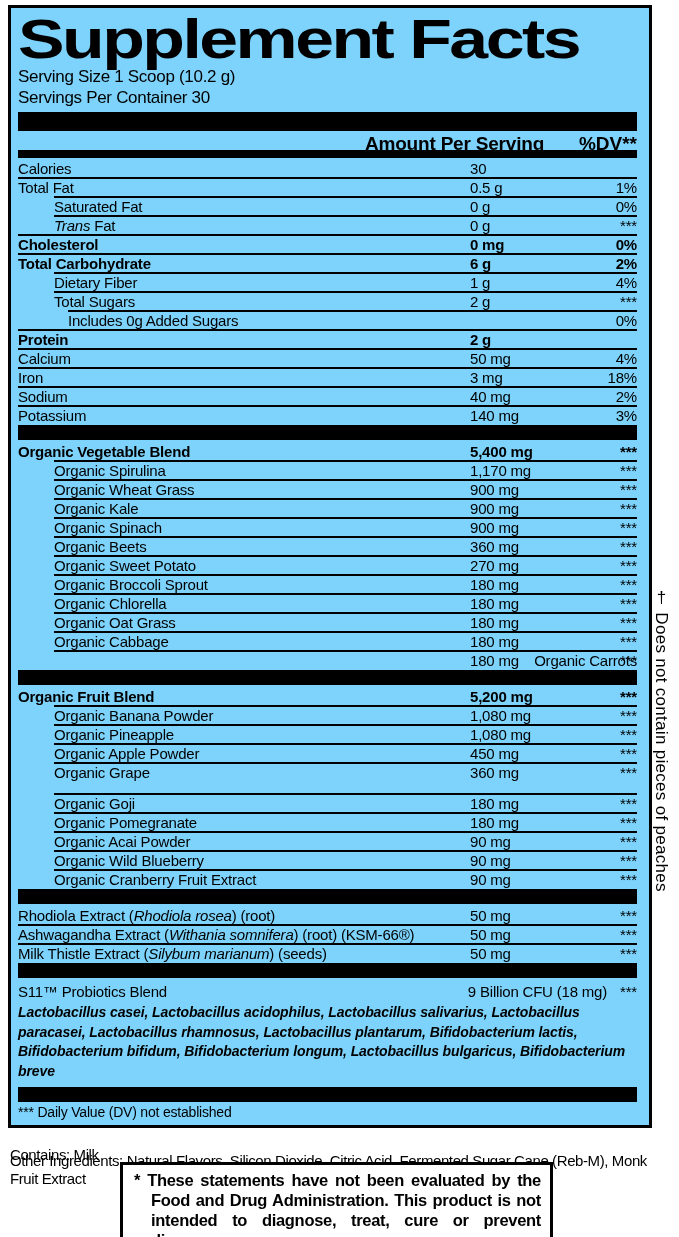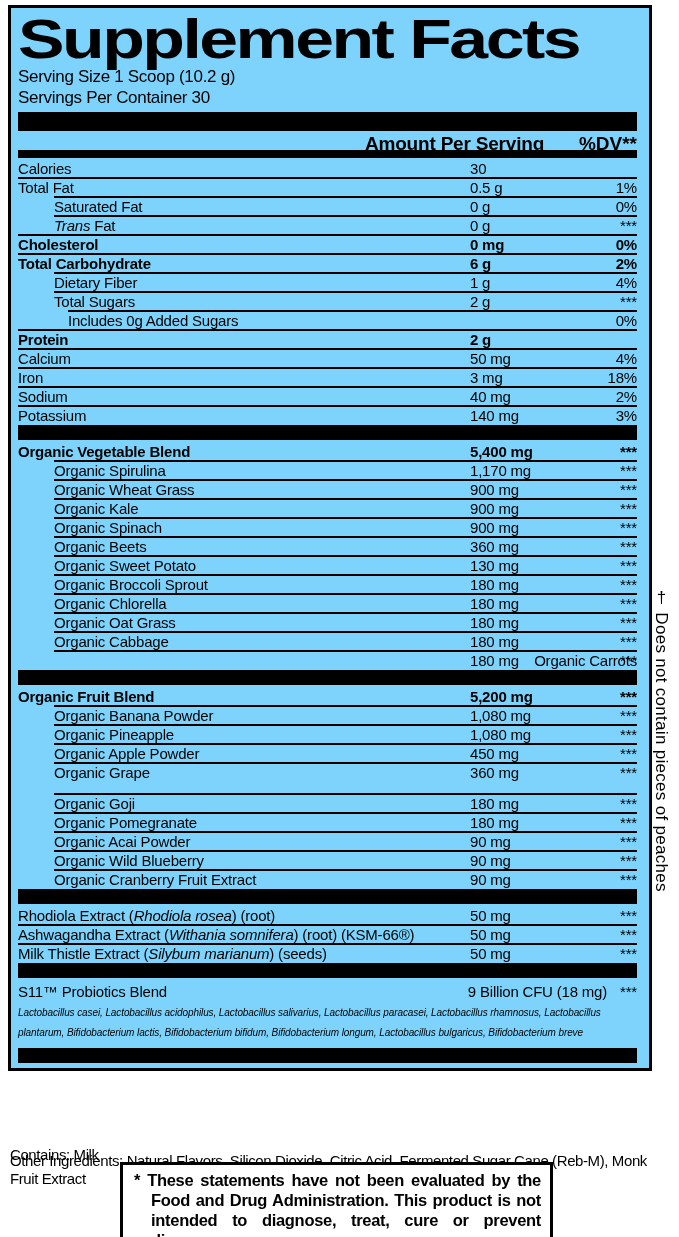--- a/index.html
+++ b/index.html
@@ -28,21 +28,21 @@
 
   .row{ position:relative; height:19px; font-size:15px; line-height:19px; letter-spacing:-0.2px; }
   .row.bold{ font-weight:bold; }
   .sep{ position:absolute; top:0; right:0; height:1.5px; background:#000; }
   .cell-name{ display:block; white-space:nowrap; padding-top:1px; }
   .cell-amount{ position:absolute; left:452px; top:1px; white-space:nowrap; }
   .cell-amount-right{ position:absolute; right:30px; top:1px; white-space:nowrap; }
   .cell-dv{ position:absolute; right:0; top:1px; }
   .probiotics-row{ margin-top:3px; height:20px; }
 
-  .species{ font-style:italic; font-size:10px; line-height:19.5px; letter-spacing:-0.1px; margin:2px 0 6px 0; }
+  .species{ font-style:italic; font-size:14px; line-height:19.5px; letter-spacing:-0.1px; margin:2px 0 6px 0;font-weight:bold; }
   .footnote{ font-size:14px; line-height:17px; letter-spacing:-0.2px; margin-top:2px; }
 
   .other-ingredients{ position:absolute; left:10px; top:1152px; width:655px;
     font-size:15px; line-height:18px; letter-spacing:-0.4px; }
   .contains{ position:absolute; left:10px; top:1146px; width:400px;
     font-size:15px; line-height:18px; letter-spacing:-0.4px; }
 
   .disclaimer-box{
     position:absolute; left:120px; top:1162px; width:433px;
     border:3px solid #000; padding:5px 9px 6px 28px; background:#fff;
@@ -187,21 +187,21 @@
       </div>
       <div class="row">
         <div class="sep" style="left: 36px;"></div>
         <span class="cell-name" style="padding-left: 36px;"><span>Organic Beets</span></span>
         <span class="cell-amount">360 mg</span>
         <span class="cell-dv">***</span>
       </div>
       <div class="row">
         <div class="sep" style="left: 36px;"></div>
         <span class="cell-name" style="padding-left: 36px;"><span>Organic Sweet Potato</span></span>
-        <span class="cell-amount">130 mg</span>
+        <span class="cell-amount">270 mg</span>
         <span class="cell-dv">***</span>
       </div>
       <div class="row">
         <div class="sep" style="left: 36px;"></div>
         <span class="cell-name" style="padding-left: 36px;"><span>Organic Broccoli Sprout</span></span>
         <span class="cell-amount">180 mg</span>
         <span class="cell-dv">***</span>
       </div>
       <div class="row">
         <div class="sep" style="left: 36px;"></div>
@@ -309,20 +309,21 @@
 
   <div class="bar bar-section"></div>
   <div class="row probiotics-row">
     <span class="cell-name">S11™ Probiotics Blend</span>
     <span class="cell-amount-right">9 Billion CFU (18 mg)</span>
     <span class="cell-dv">***</span>
   </div>
   <p class="species">Lactobacillus casei, Lactobacillus acidophilus, Lactobacillus salivarius, Lactobacillus paracasei, Lactobacillus rhamnosus, Lactobacillus plantarum, Bifidobacterium lactis, Bifidobacterium bifidum, Bifidobacterium longum, Lactobacillus bulgaricus, Bifidobacterium breve</p>
 
   <div class="bar bar-section"></div>
+  <div class="footnote">*** Daily Value (DV) not established</div>
 </div>
 
 <div class="side-note">† Does not contain pieces of peaches</div>
 
 <div class="other-ingredients">Other Ingredients: Natural Flavors, Silicon Dioxide, Citric Acid, Fermented Sugar Cane (Reb-M), Monk Fruit Extract</div>
 <div class="contains">Contains: Milk</div>
 
 <div class="disclaimer-box">
   <div class="disclaimer-text">* These statements have not been evaluated by the Food and Drug Administration. This product is not intended to diagnose, treat, cure or prevent disease.</div>
 </div>

